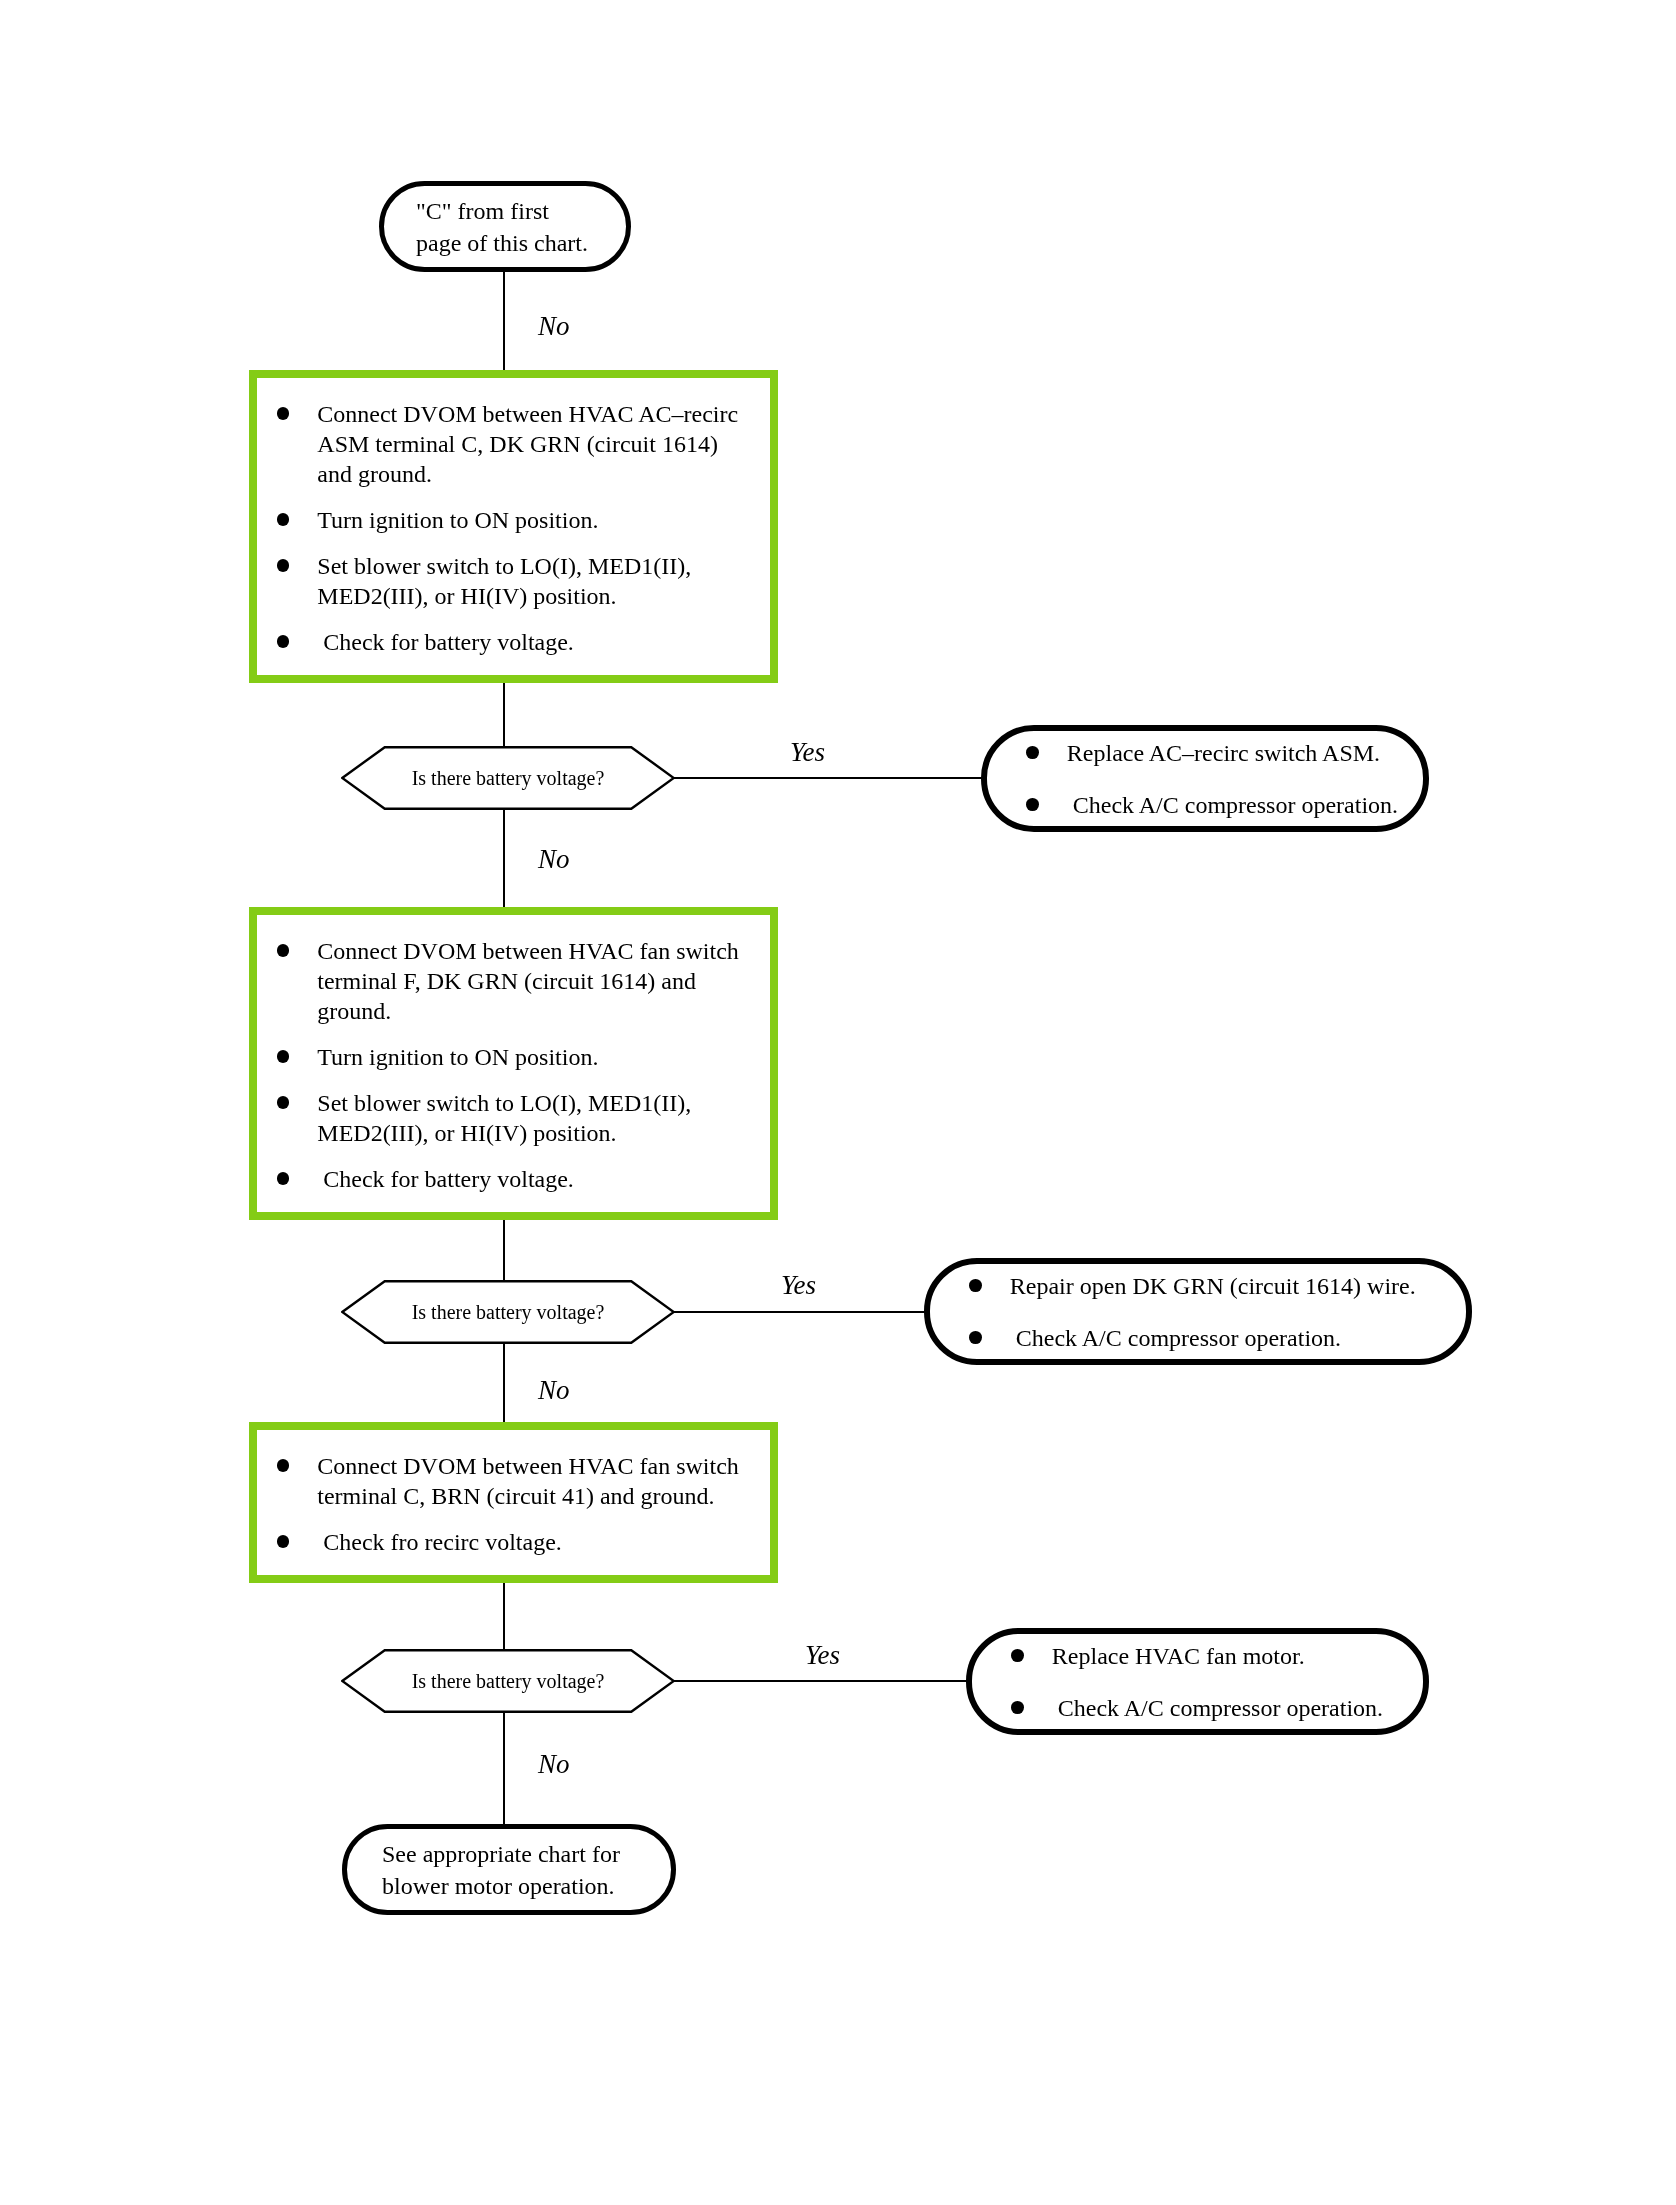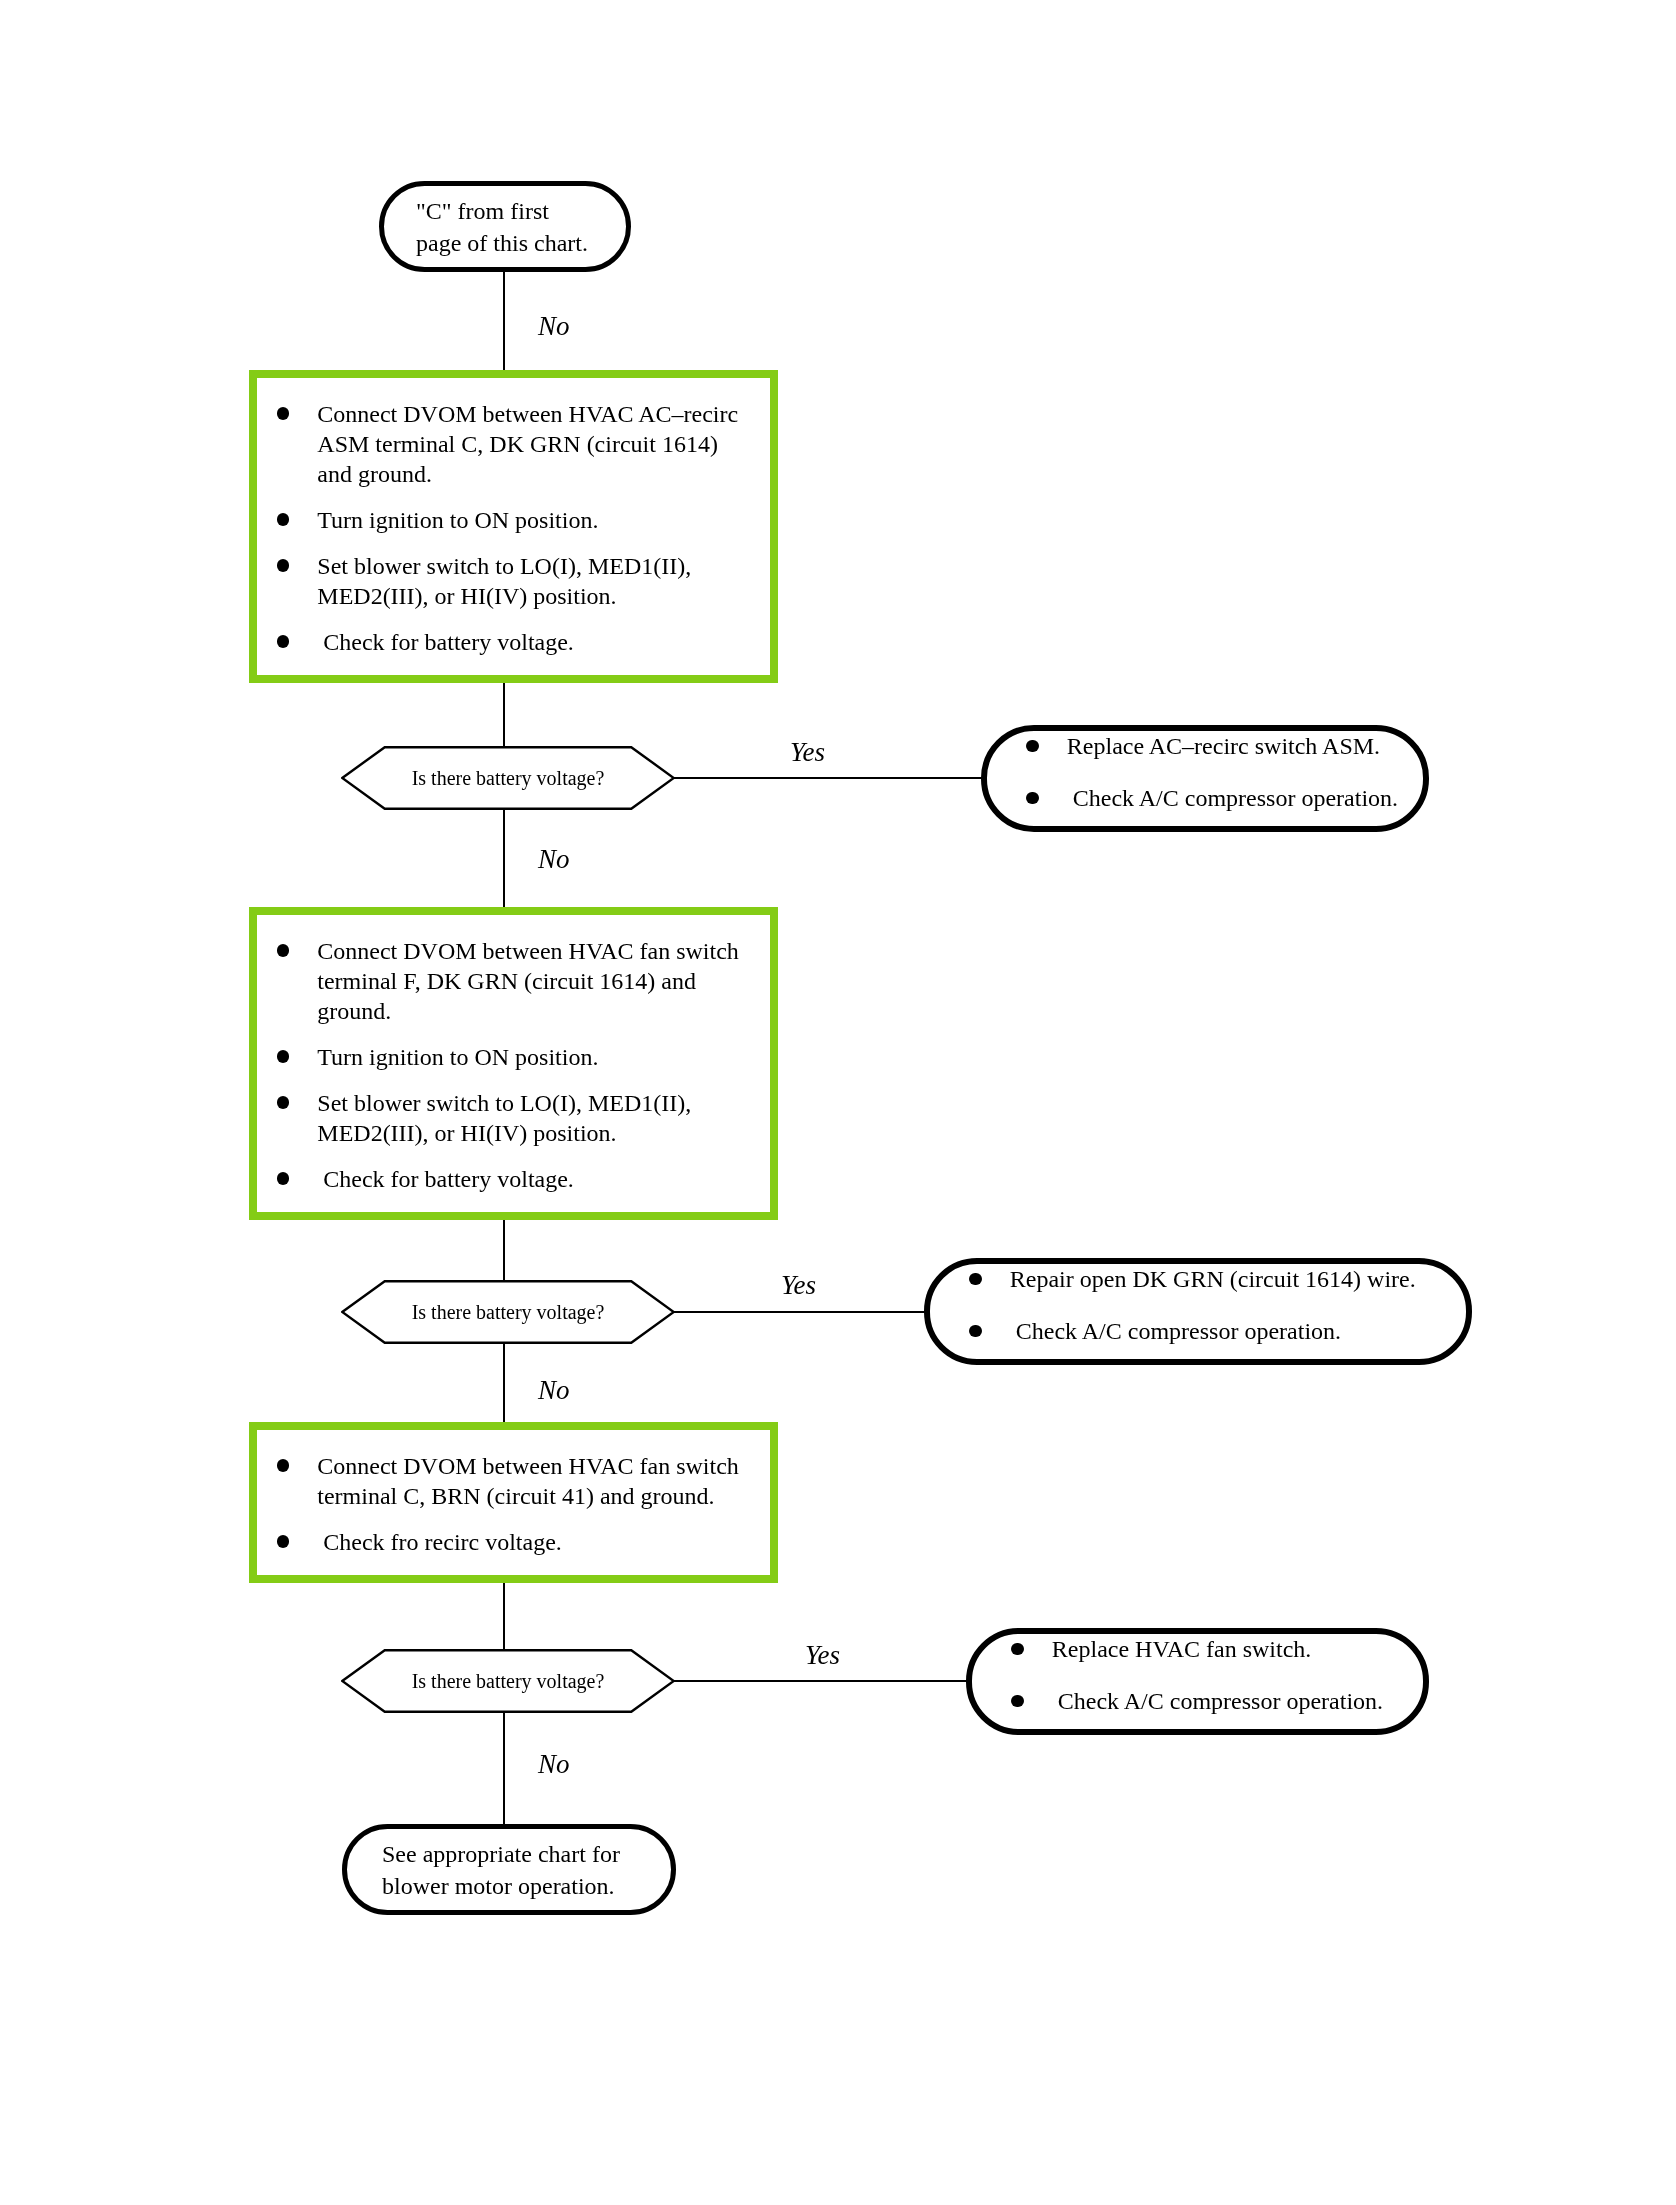--- a/index.html
+++ b/index.html
@@ -28,21 +28,21 @@
   .hex-label {
     position:absolute; left:0; top:0; width:100%; height:100%;
     display:flex; align-items:center; justify-content:center;
     font-size:20px; z-index:2;
   }
 
   
   .rbox {
     position:absolute; z-index:1; background:#fff;
     border:6px solid #000; border-radius:53px; box-sizing:border-box;
-    display:flex; flex-direction:column; 
+    display:flex; flex-direction:column; justify-content:center;
     padding-left:39px; row-gap:22px;
   }
   .rbox .txt { white-space:nowrap; }
 
   
   .terminal {
     position:absolute; z-index:1; background:#fff;
     border:5.5px solid #000; border-radius:49px; box-sizing:border-box;
     display:flex; align-items:center;
   }
@@ -170,21 +170,21 @@
   <div class="hex" style="left:341px; top:1649px;">
     <svg viewBox="0 0 550 106" preserveAspectRatio="none">
       <polygon points="2,53 72,2 478,2 548,53 478,104 72,104" fill="#ffffff" stroke="#000000" stroke-width="4"></polygon>
     </svg>
     <div class="hex-label">Is there battery voltage?</div>
   </div>
 
   <div class="rbox" style="left:966px; top:1628px; width:463px; height:107px;">
     <div class="item" style="margin:0;">
       <div class="dot"></div>
-      <div class="txt">Replace HVAC fan switch.</div>
+      <div class="txt">Replace HVAC fan motor.</div>
     </div>
     <div class="item" style="margin:0;">
       <div class="dot"></div>
       <div class="txt">Check A/C compressor operation.</div>
     </div>
   </div>
 
   <div class="terminal" style="left:342px; top:1824px; width:334px; height:91px; padding-left:35px;">
     <div class="t-txt">See appropriate chart for
 blower motor operation.</div>

